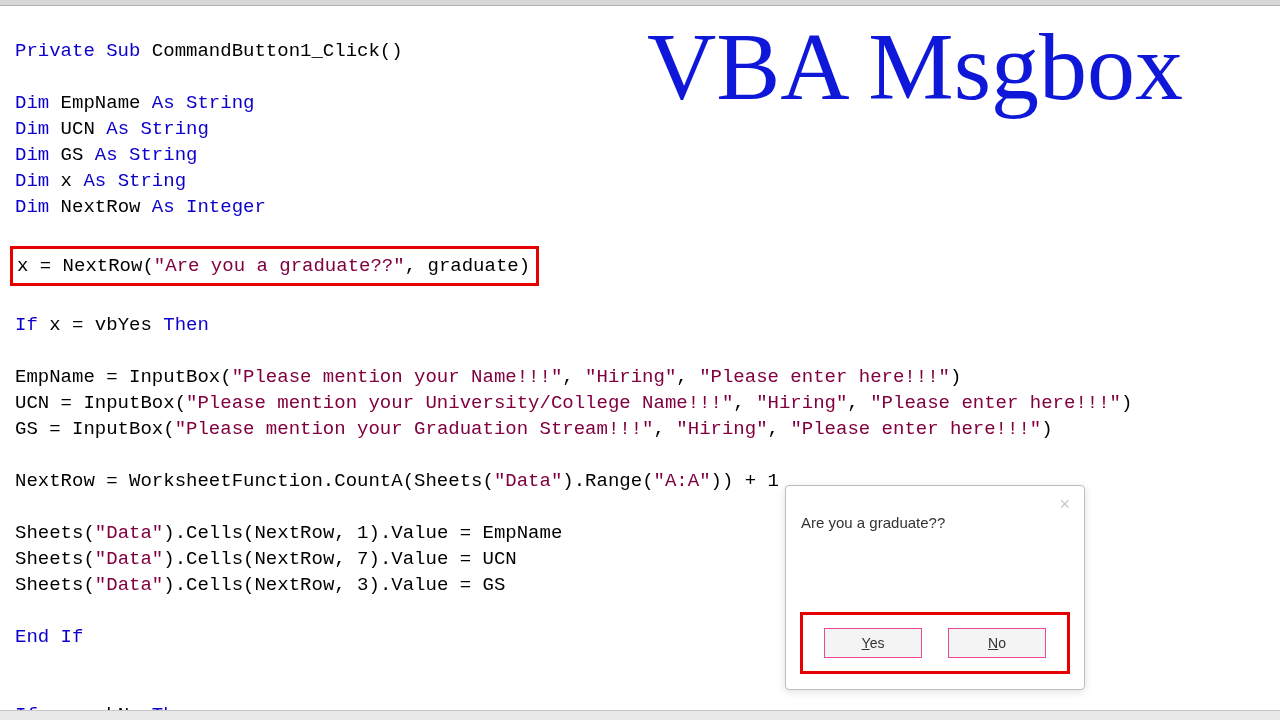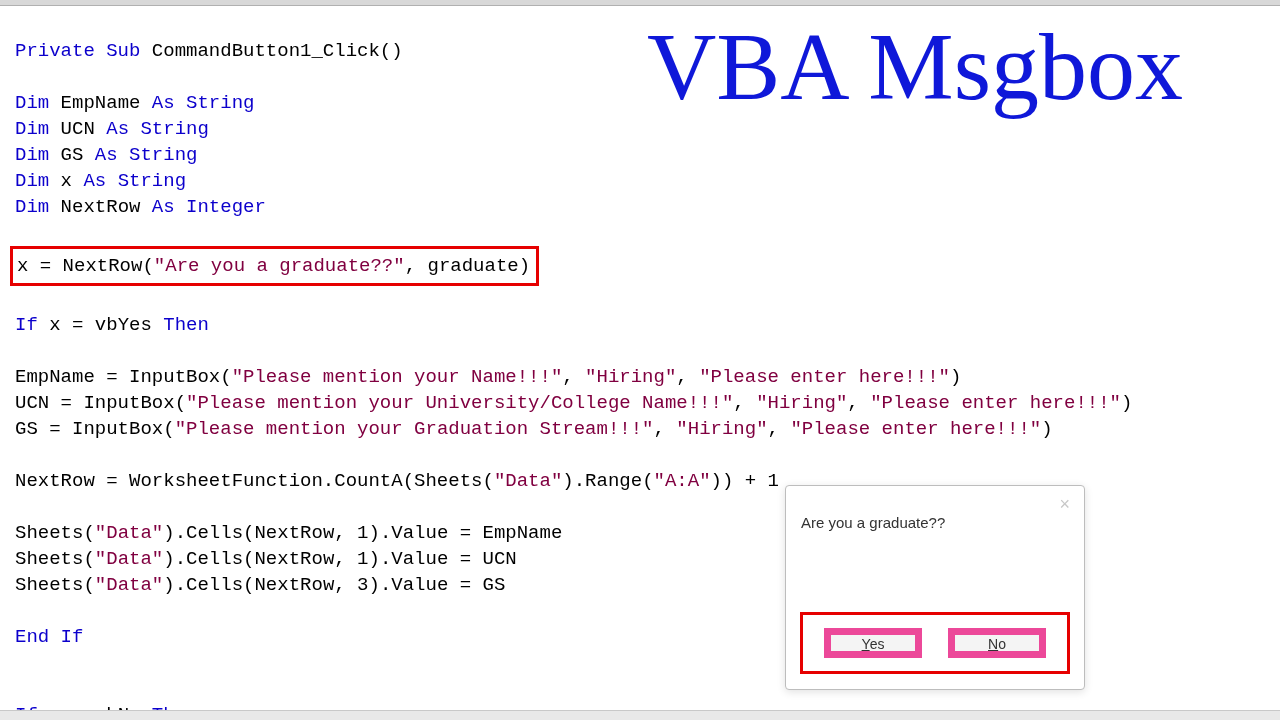--- a/index.html
+++ b/index.html
@@ -97,21 +97,21 @@
     border: 3px solid #e60000;
     padding: 13px 14px;
     display: flex;
     justify-content: center;
     gap: 26px;
   }
   .msgbox-btn {
     width: 98px;
     height: 30px;
     background: #f4f4f4;
-    border: 7px solid #ec4899;
+    border: 1px solid #ec4899;
     font-size: 14px;
     color: #333;
     cursor: pointer;
     font-family: 'Segoe UI', sans-serif;
   }
   .msgbox-btn .ul { text-decoration: underline; }
 </style>
 </head>
 <body>
 
@@ -130,21 +130,21 @@
 
 <span class="kw">If</span><span> x = vbYes </span><span class="kw">Then</span>
 
 <span>EmpName = InputBox(</span><span class="str">"Please mention your Name!!!"</span><span>, </span><span class="str">"Hiring"</span><span>, </span><span class="str">"Please enter here!!!"</span><span>)</span>
 <span>UCN = InputBox(</span><span class="str">"Please mention your University/College Name!!!"</span><span>, </span><span class="str">"Hiring"</span><span>, </span><span class="str">"Please enter here!!!"</span><span>)</span>
 <span>GS = InputBox(</span><span class="str">"Please mention your Graduation Stream!!!"</span><span>, </span><span class="str">"Hiring"</span><span>, </span><span class="str">"Please enter here!!!"</span><span>)</span>
 
 <span>NextRow = WorksheetFunction.CountA(Sheets(</span><span class="str">"Data"</span><span>).Range(</span><span class="str">"A:A"</span><span>)) + 1</span>
 
 <span>Sheets(</span><span class="str">"Data"</span><span>).Cells(NextRow, </span><span>1).Value = EmpName</span>
-<span>Sheets(</span><span class="str">"Data"</span><span>).Cells(NextRow, </span><span>1).Value = UCN</span>
+<span>Sheets(</span><span class="str">"Data"</span><span>).Cells(NextRow, </span><span>7).Value = UCN</span>
 <span>Sheets(</span><span class="str">"Data"</span><span>).Cells(NextRow, </span><span>3).Value = GS</span>
 
 <span class="kw">End If</span>
 
 
 <span class="kw">If</span><span> x = vbNo </span><span class="kw">Then</span>
 
 
 
 </div>

